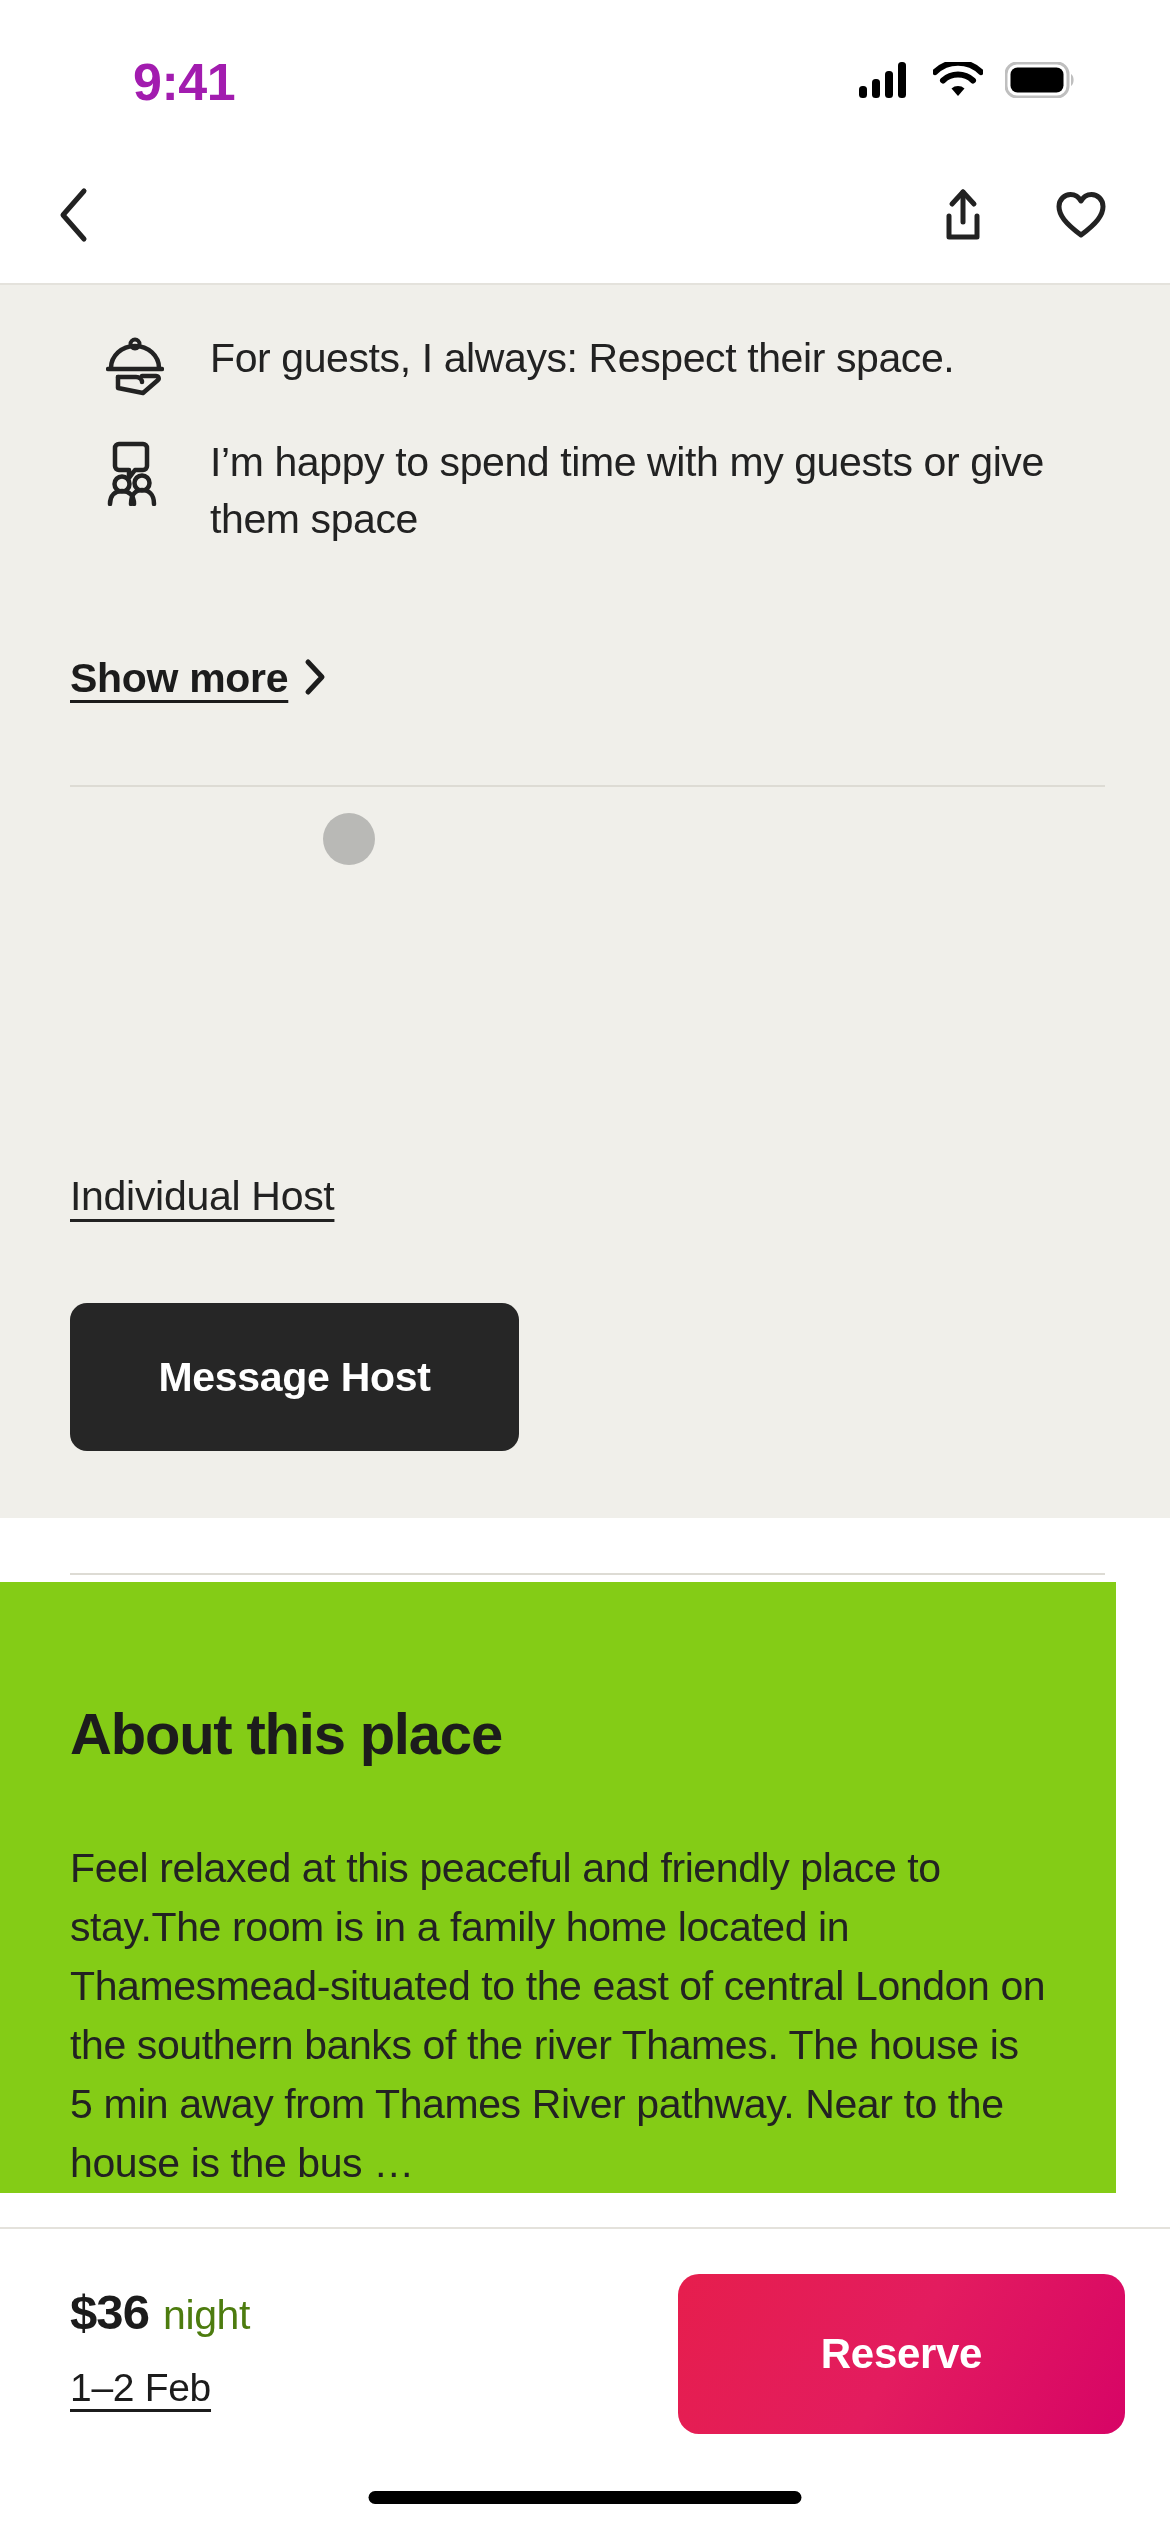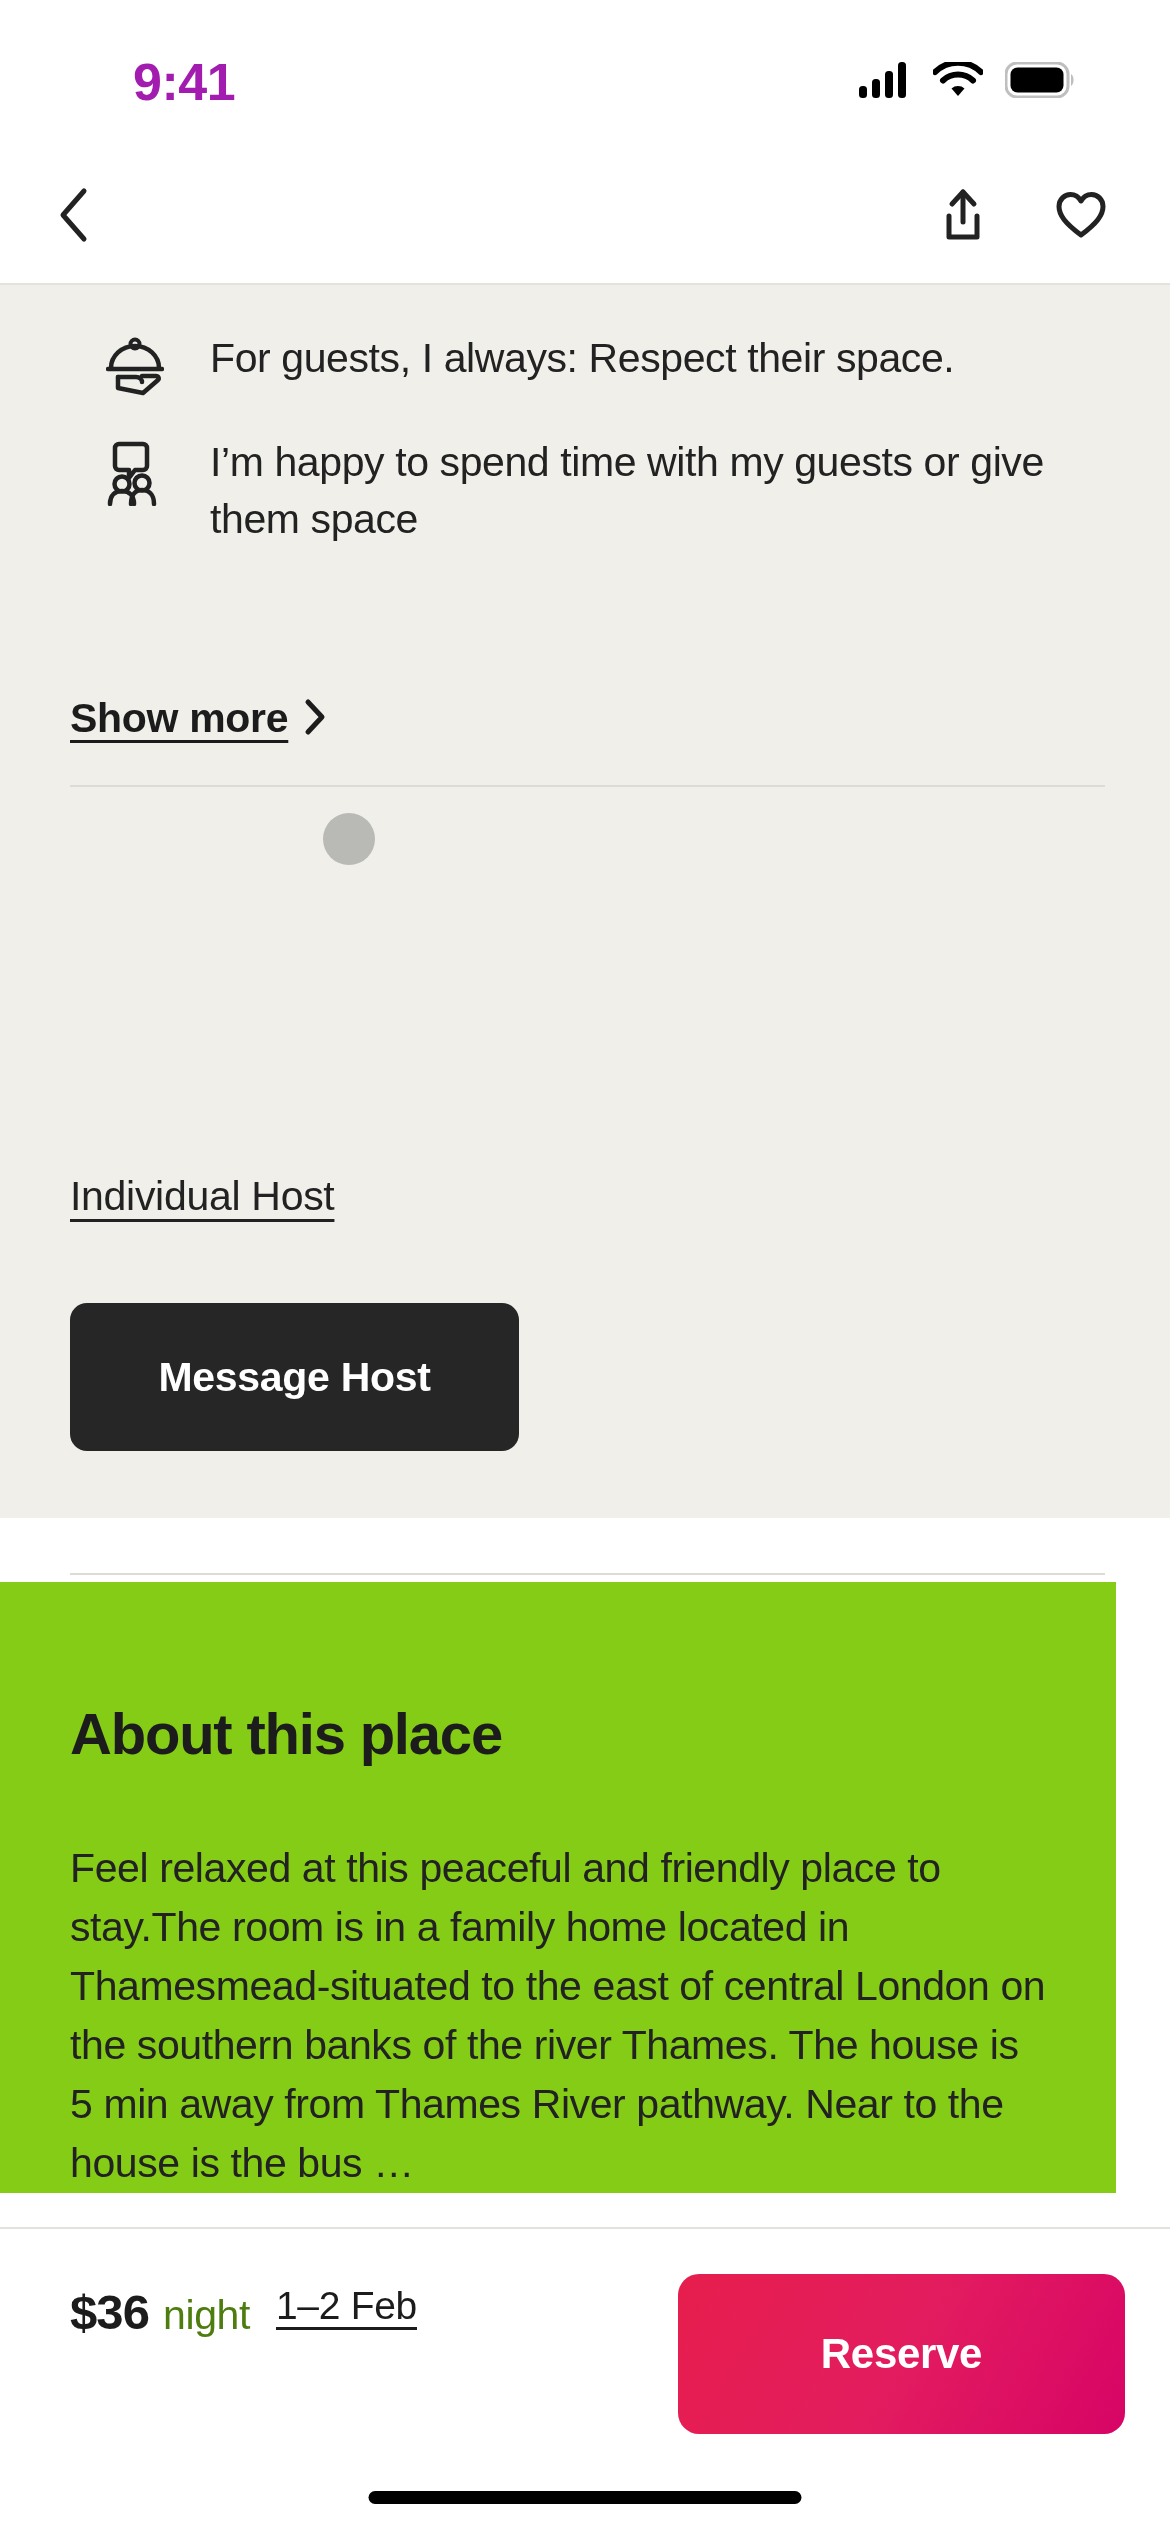--- a/index.html
+++ b/index.html
@@ -39,21 +39,21 @@
     background:#F0EFEA; border-top:2px solid #E4E2DC;
   }
   .host-rows { padding:45px 70px 0 70px;margin-left:34px; }
   .host-row { display:flex; align-items:flex-start; gap:44px; margin-bottom:36px; }
   .host-row-icon { width:62px; min-width:62px; padding-top:6px; display:flex; justify-content:center; }
   .host-row-text {
     font-size:41px; line-height:1.38; color:#222222; letter-spacing:-0.4px;
     max-width:930px;
   }
   .show-more {
-    margin:112px 0 0 70px; display:inline-flex; align-items:center; gap:14px; cursor:pointer;
+    margin:72px 0 0 70px; display:inline-flex; align-items:center; gap:14px; cursor:pointer;
   }
   .show-more-label {
     font-size:41px; font-weight:700; color:#1c1c1c; letter-spacing:-0.3px;
     text-decoration:underline; text-underline-offset:8px; text-decoration-thickness:3px;
   }
   .divider {
     position:absolute; left:70px; width:1035px; height:2px; background:#DDDBD4;
   }
   .individual-host {
     position:absolute; left:70px; top:888px;
@@ -92,21 +92,21 @@
     color:#222222; letter-spacing:-0.4px; max-width:1035px;
   }
 
   
   .bottombar {
     position:absolute; bottom:0; left:0; width:1170px; height:305px;
     background:#fff; border-top:2px solid #E4E2DC;
     display:flex; align-items:flex-start; justify-content:space-between;
     padding:45px 45px 0 70px;
   }
-  .price-block { display:flex; flex-direction:row; gap:26px; padding-top:10px; }
+  .price-block { display:flex; flex-direction:column; gap:26px; padding-top:10px; }
   .price-line { display:flex; align-items:baseline; gap:14px; }
   .price-amount { font-size:49px; font-weight:700; color:#1c1c1c; letter-spacing:-0.9px; }
   .price-unit { font-size:41px; color:#4d7c0f; letter-spacing:-0.4px; }
   .price-dates {
     font-size:39px; color:#1c1c1c; letter-spacing:-0.3px;
     text-decoration:underline; text-underline-offset:8px; text-decoration-thickness:3px;
     cursor:pointer; align-self:flex-start;
   }
   .reserve-btn {
     width:447px; height:160px; border:none; border-radius:21px;

